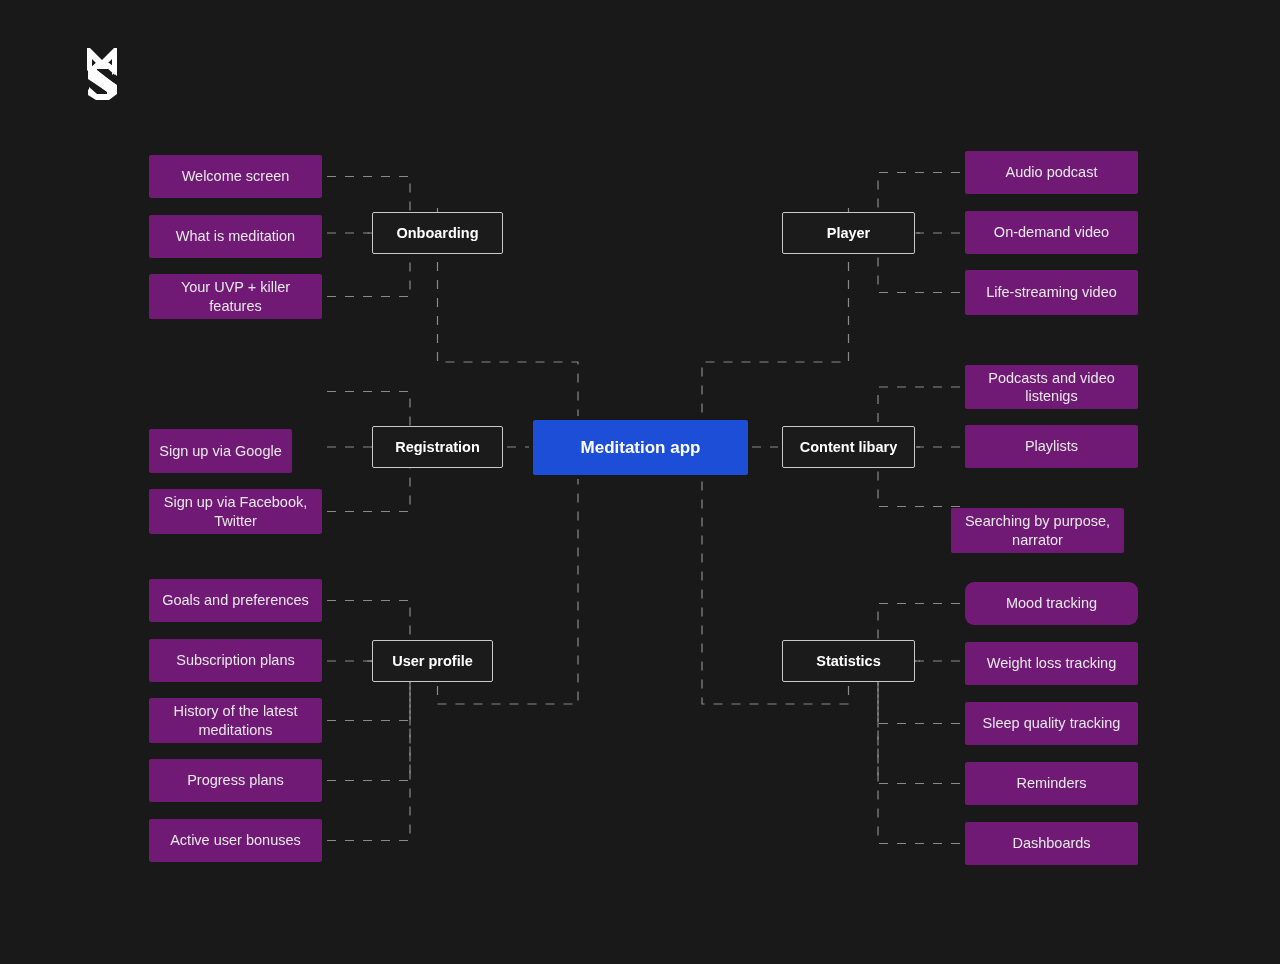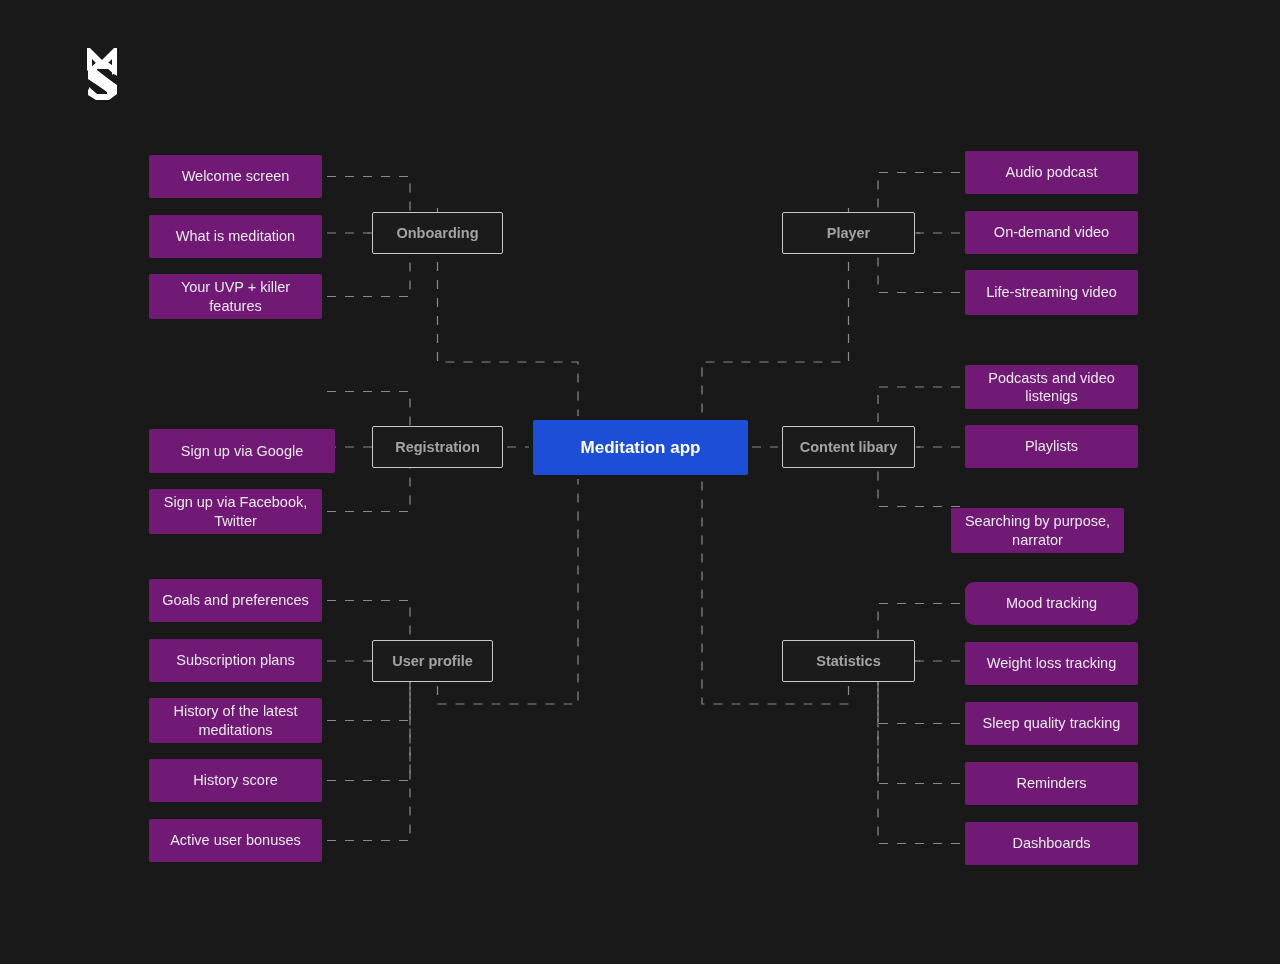--- a/index.html
+++ b/index.html
@@ -20,21 +20,21 @@
     background:#701a75;
     color:#e8e8e8;
     font-size:14.5px;
     line-height:1.25;
     border-radius:2px;
     padding:4px 10px;
   }
   .branch{
     background:#1b1b1b;
     border:1px solid #c9c9c9;
-    color:#a3a3a3;
+    color:#ffffff;
     font-size:14.5px;
     font-weight:700;
     border-radius:2px;
   }
   .center-node{
     background:#1d4ed8;
     color:#ffffff;
     font-size:17px;
     font-weight:700;
     border-radius:2px;
@@ -95,40 +95,40 @@
     </div>
     <div class="node leaf" style="left: 149px; top: 215px; width: 173px; height: 43px;">
       <span>What is meditation</span>
     </div>
     <div class="node leaf" style="left: 149px; top: 274px; width: 173px; height: 45px;">
       <span>Your UVP + killer features</span>
     </div>
     <div class="node branch" style="left: 372px; top: 426px; width: 131px; height: 42px;">
       <span>Registration</span>
     </div>
-    <div class="node leaf" style="left: 149px; top: 429px; width: 186px; height: 44px; text-align: center;">
+    <div class="node leaf" style="left: 149px; top: 429px; width: 143px; height: 44px; text-align: center;">
       <span>Sign up via Google</span>
     </div>
     <div class="node leaf" style="left: 149px; top: 489px; width: 173px; height: 45px;">
       <span>Sign up via Facebook, Twitter</span>
     </div>
     <div class="node branch" style="left: 372px; top: 640px; width: 121px; height: 42px;">
       <span>User profile</span>
     </div>
     <div class="node leaf" style="left: 149px; top: 579px; width: 173px; height: 43px;">
       <span>Goals and preferences</span>
     </div>
     <div class="node leaf" style="left: 149px; top: 639px; width: 173px; height: 43px;">
       <span>Subscription plans</span>
     </div>
     <div class="node leaf" style="left: 149px; top: 698px; width: 173px; height: 45px;">
       <span>History of the latest meditations</span>
     </div>
     <div class="node leaf" style="left: 149px; top: 759px; width: 173px; height: 43px;">
-      <span>History score</span>
+      <span>Progress plans</span>
     </div>
     <div class="node leaf" style="left: 149px; top: 819px; width: 173px; height: 43px;">
       <span>Active user bonuses</span>
     </div>
     <div class="node branch" style="left: 782px; top: 212px; width: 133px; height: 42px;">
       <span>Player</span>
     </div>
     <div class="node leaf" style="left: 965px; top: 151px; width: 173px; height: 43px;">
       <span>Audio podcast</span>
     </div>

